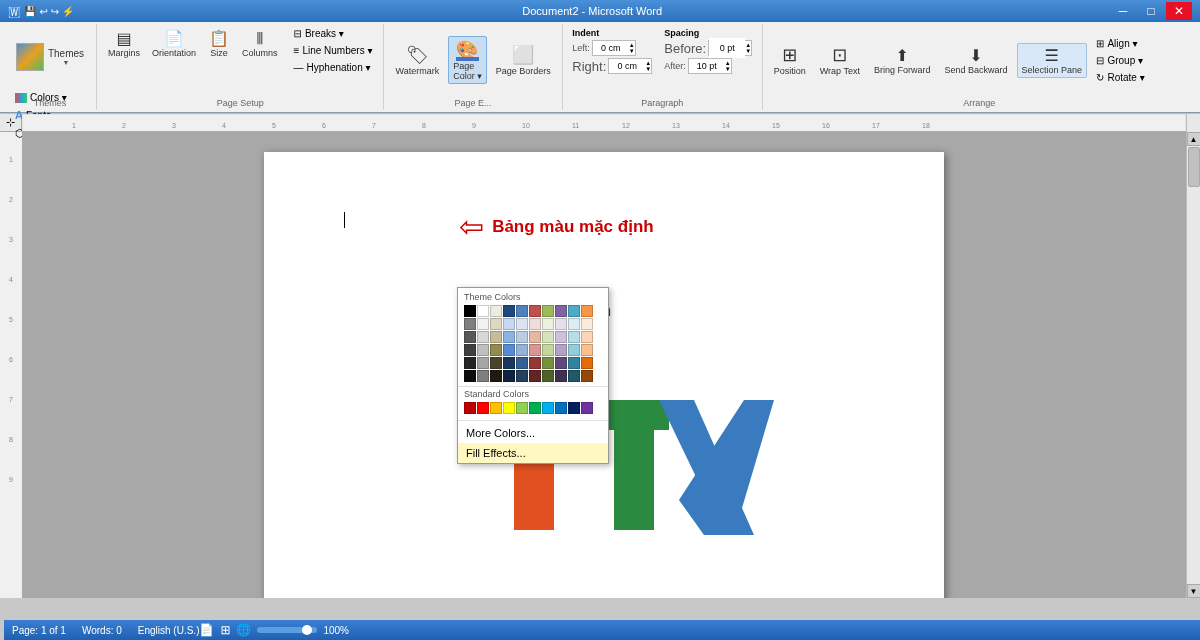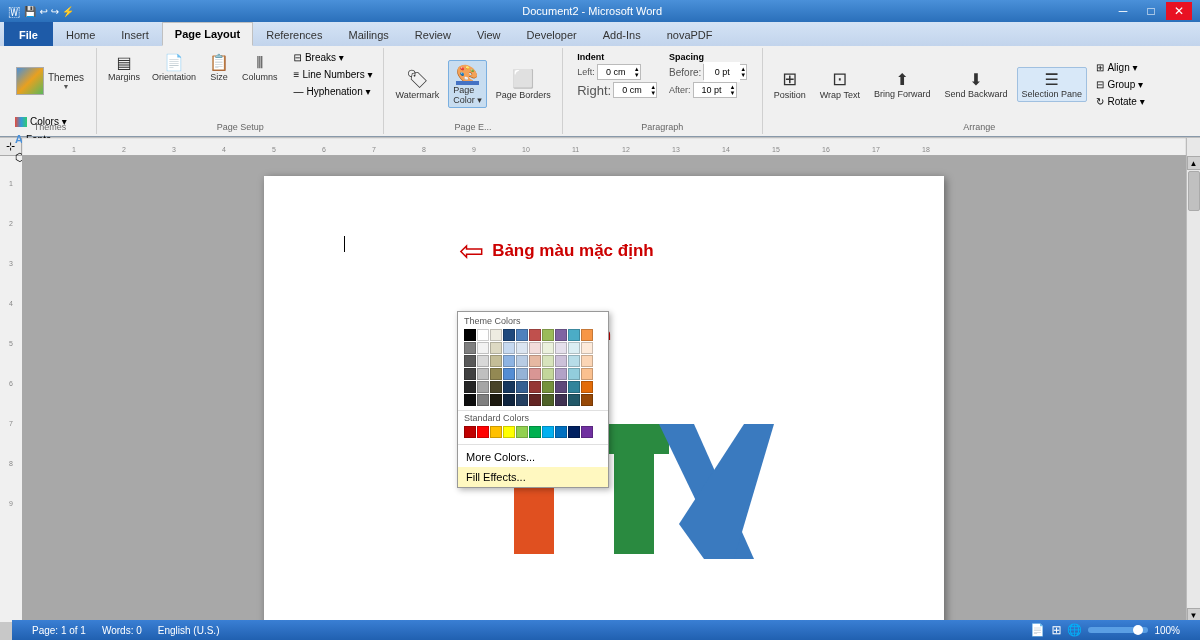--- a/index.html
+++ b/index.html
@@ -156,27 +156,26 @@
     .picker-menu-item.highlighted { background: #fff8c0; }
     .no-color-icon { width: 14px; height: 14px; border: 1px solid #999; background: white; position: relative; }
     .no-color-icon::after { content: ''; position: absolute; top: 6px; left: 0; right: 0; height: 1px; background: red; transform: rotate(-45deg); }
 
     
     .status-bar {
       height: 20px;
       background: linear-gradient(to bottom, #3a7fd4, #2060b0);
       display: flex;
       align-items: center;
-      justify-content: space-between;
-      padding: 0 20px;
+      padding: 0 8px;
       color: white;
       font-size: 10px;
       position: absolute;
       bottom: 0;
-      left: 12px;
+      left: 4px;
       right: 0;
     }
     .status-left { display: flex; gap: 16px; }
     .status-right { display: flex; align-items: center; gap: 6px; }
     .zoom-slider { width: 60px; height: 6px; background: #5a9fe4; border-radius: 3px; position: relative; cursor: pointer; }
     .zoom-thumb { width: 10px; height: 10px; background: white; border-radius: 50%; position: absolute; top: -2px; left: 75%; cursor: pointer; }
 
     
     .scrollbar-v {
       width: 14px;
@@ -212,33 +211,20 @@
   </div>
   <div class="title-bar-center">Document2 - Microsoft Word</div>
   <div class="title-bar-right">
     <div class="title-btn">─</div>
     <div class="title-btn">□</div>
     <div class="title-btn close">✕</div>
   </div>
 </div>
 
 <div class="ribbon">
-  <div class="ribbon-tabs">
-    <div class="ribbon-tab file-tab">File</div>
-    <div class="ribbon-tab">Home</div>
-    <div class="ribbon-tab">Insert</div>
-    <div class="ribbon-tab active">Page Layout</div>
-    <div class="ribbon-tab">References</div>
-    <div class="ribbon-tab">Mailings</div>
-    <div class="ribbon-tab">Review</div>
-    <div class="ribbon-tab">View</div>
-    <div class="ribbon-tab">Developer</div>
-    <div class="ribbon-tab">Add-Ins</div>
-    <div class="ribbon-tab">novaPDF</div>
-  </div>
 
   <div class="ribbon-content">
 
     <div class="ribbon-group" style="width:90px;">
       <div class="ribbon-group-content" style="flex-direction:column; align-items:flex-start; gap:2px;">
         <div class="ribbon-btn large" style="flex-direction:row; width:80px; height:62px; justify-content:center; gap:4px;">
           <div style="width:28px;height:28px;background:linear-gradient(135deg,#4a90d9,#e8a020,#5cb85c);border:1px solid #aaa;"></div>
           <div style="display:flex;flex-direction:column;align-items:center;">
             <span style="font-size:10px;">Themes</span>
             <span class="drop-arrow">▼</span>
@@ -346,21 +332,21 @@
                 <div style="display:flex;flex-direction:column;">
                   <span style="font-size:6px;line-height:1;cursor:pointer;">▲</span>
                   <span style="font-size:6px;line-height:1;cursor:pointer;">▼</span>
                 </div>
               </div>
             </div>
           </div>
           <div style="display:flex;flex-direction:column;gap:2px;">
             <span style="font-size:9px;font-weight:bold;">Spacing</span>
             <div style="display:flex;align-items:center;gap:2px;">
-              <span style="font-size:10px;color:#555;">Before:</span>
+              <span style="font-size:13px;color:#555;">Before:</span>
               <div style="display:flex;align-items:center;border:1px solid #bbb;background:white;height:16px;">
                 <input type="text" style="width: 36px; height: 20px; border: none; font-size: 9px; text-align: center;" value="0 pt">
                 <div style="display:flex;flex-direction:column;">
                   <span style="font-size:6px;line-height:1;cursor:pointer;">▲</span>
                   <span style="font-size:6px;line-height:1;cursor:pointer;">▼</span>
                 </div>
               </div>
             </div>
             <div style="display:flex;align-items:center;gap:2px;">
               <span style="font-size:9px;color:#555;">After:</span>

